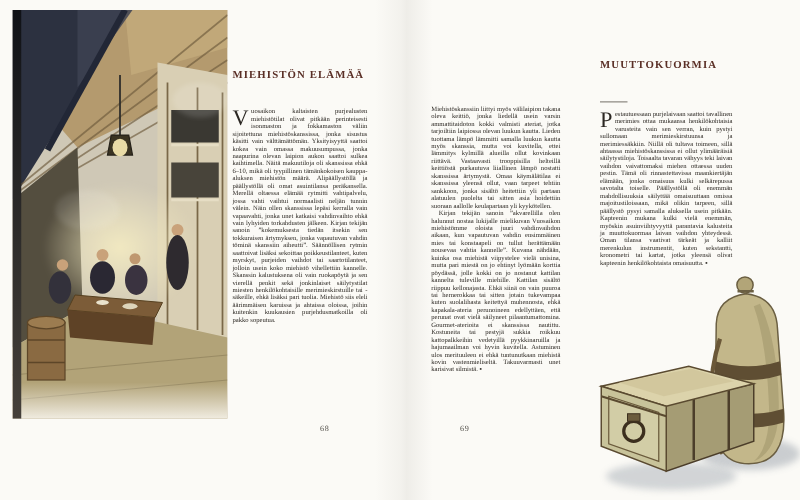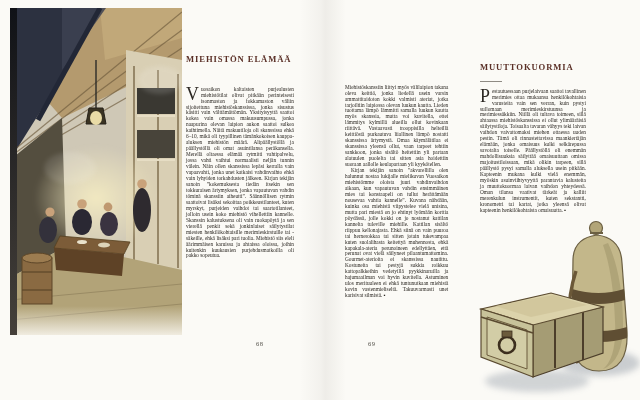--- a/index.html
+++ b/index.html
@@ -152,21 +152,21 @@
 
   <div class="textcol" style="left:345px;top:84px">
     <div class="coltext w-mid">
       <p>Miehistöskanssiin liittyi myös välilaipion takana oleva keittiö, jonka liedellä usein varsin ammattitaidoton kokki valmisti ateriat, jotka tarjoiltiin laipiossa olevan luukun kautta. Lieden tuottama lämpö lämmitti samalla luukun kautta myös skanssia, mutta voi kuvitella, ettei lämmitys kylmillä alueilla ollut kovinkaan riittävä. Vastaavasti trooppisilla helteillä keittiöstä purkautuva liiallinen lämpö nostatti skanssissa ärtymystä. Omaa käymälätilaa ei skanssissa yleensä ollut, vaan tarpeet tehtiin sankkoon, jonka sisältö heitettiin yli partaan alatuulen puolelta tai sitten asia hoidettiin suoraan aallolle keulapartaan yli kyykötellen.</p>
       <p class="indent">Kirjan tekijän sanoin ”akvarellilla olen halunnut nostaa lukijalle mielikuvan Vuosaikon miehistömme oloista juuri vahdinvaihdon aikaan, kun vapautuvan vahdin ensimmäinen mies tai konstaapeli on tullut herättämään nousevaa vahtia kannelle”. Kuvana nähdään, kuinka osa miehistä viipystelee vielä unisina, mutta pari miestä on jo ehtinyt lyömään korttia pöydässä, jolle kokki on jo nostanut kattilan kannelta tuleville miehille. Kattilan sisältö riippuu kellonajasta. Ehkä siinä on vain puuroa tai hernerokkaa tai sitten jotain tukevampaa kuten suolalihasta keitettyä muhennosta, ehkä kapakala-ateria perunoineen edellyttäen, että perunat ovat vielä säilyneet pilaantumattomina. Gourmet-aterioita ei skanssissa nautittu. Kostuneita tai pestyjä sukkia roikkuu kattopalkkeihin vedetyillä pyykkinaruilla ja hajumaailman voi hyvin kuvitella. Astuminen ulos merituuleen ei ehkä tuntunutkaan miehistä kovin vastenmieliseltä. Takuuvarmasti unet karisivat silmistä. ▪</p>
     </div>
   </div>
 
   <div class="folio" style="left:368px;top:340px">69</div>
 
-  <div class="heading" style="left:480px;top:61px">
+  <div class="heading" style="left:480px;top:45px">
     <span>MUUTTOKUORMIA</span>
   </div>
   <div class="rule" style="left:480px;top:81px"></div>
 
   <div class="textcol" style="left:480px;top:88px">
     <div class="coltext w-right">
       <p>
         <span class="dropcap">P</span><span>estautuessaan purjelaivaan saattoi tavallinen merimies ottaa mukaansa henkilökohtaisia varusteita vain sen verran, kuin pystyi sullomaan merimieskirstuunsa ja merimiessäkkiin. Niillä oli tultava toimeen, sillä ahtaassa miehistöskanssissa ei ollut ylimääräisiä säilytystiloja. Toisaalta tavaran vähyys teki laivan vaihdon vaivattomaksi miehen ottaessa uuden pestin. Tämä oli rinnastettavissa maankiertäjän elämään, jonka omaisuus kulki selkärepussa savotalta toiselle. Päällystöllä oli enemmän mahdollisuuksia säilyttää omaisuuttaan omissa majoitustiloissaan, mikä olikin tarpeen, sillä päällystö pysyi samalla aluksella usein pitkään. Kapteenin mukana kulki vielä enemmän, myöskin asuinviihtyvyyttä parantavia kalusteita ja muuttokuormaa laivan vaihdon yhteydessä. Oman tilansa vaativat tärkeät ja kalliit merenkulun instrumentit, kuten sekstantti, kronometri tai kartat, jotka yleensä olivat kapteenin henkilökohtaista omaisuutta. ▪</span>
       </p>
     </div>

